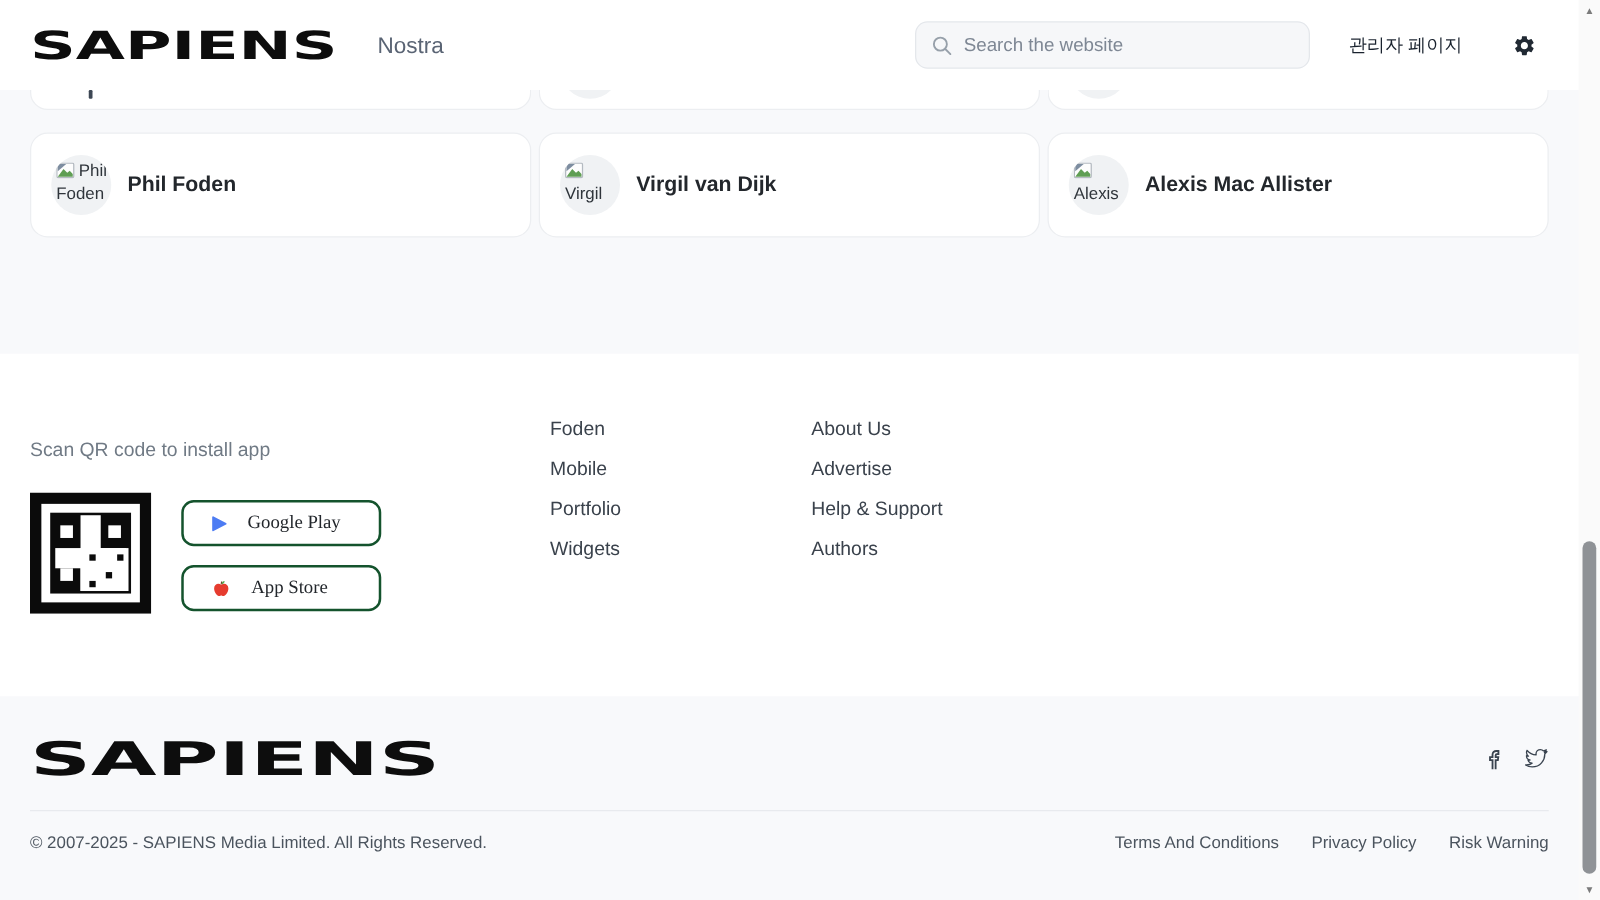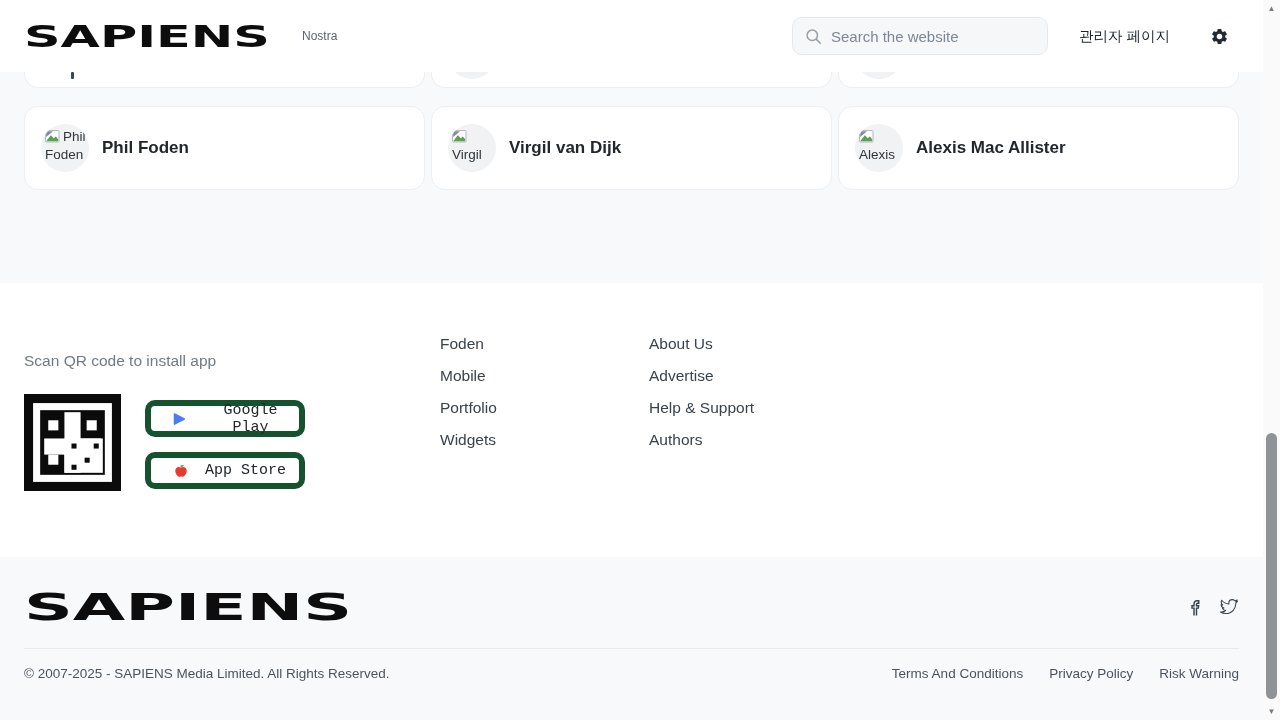--- a/index.html
+++ b/index.html
@@ -3,22 +3,22 @@
 <meta charset="utf-8">
 <style>
   * { margin:0; padding:0; box-sizing:border-box; }
   html,body { width:1280px; height:720px; overflow:hidden; font-family:"Liberation Sans", sans-serif; }
   .page { position:relative; width:1280px; height:720px; background:#f8f9fb; }
 
   
   .navbar { position:absolute; top:0; left:0; width:1263px; height:72px; background:#fff;
             display:flex; align-items:center; padding-left:24px; }
   .logo-svg text { font-family:"DejaVu Sans", sans-serif; font-weight:bold; fill:#0d0d0d; }
-  .nostra { margin-left:28px; font-size:12px; color:#5a6474; }
-  .searchbox { margin-left:auto; width:256px; height:38px; background:#f6f7f9; border:1px solid #e4e7eb;
+  .nostra { margin-left:28px; font-size:18px; color:#5a6474; }
+  .searchbox { margin-left:auto; width:316px; height:38px; background:#f6f7f9; border:1px solid #e4e7eb;
                border-radius:10px; display:flex; align-items:center; padding:0 12px; gap:9px; }
   .searchbox input { flex:1; border:none; background:transparent; outline:none; font-size:15px; color:#3a424c;
                      font-family:"Liberation Sans", sans-serif; }
   .searchbox input::placeholder { color:#7e8794; }
   .admin-link { margin-left:31px; font-size:14.5px; font-weight:500; color:#19222e; cursor:pointer; white-space:nowrap; }
   .gear-btn { margin-left:40px; margin-right:33px; width:20px; height:20px; cursor:pointer; display:flex; align-items:center; }
 
   
   .content { position:absolute; top:72px; left:0; width:1263px; padding:0 24px; }
   .partial-row, .cards-row { display:flex; gap:6px; }
@@ -35,23 +35,23 @@
   .card-title { font-size:17px; font-weight:600; color:#23272c; }
 
   
   .footer-white { position:absolute; top:283px; left:0; width:1263px; height:274px; background:#fff;
                   padding:0 24px; display:grid; grid-template-columns:416px 209px 1fr; }
   .install-col { padding-top:53px; }
   .install-heading { font-size:20px; font-weight:700; color:#1c2127; }
   .install-sub { margin-top:16px; font-size:15.5px; color:#707a85; }
   .install-row { margin-top:24px; display:flex; }
   .store-buttons { margin-left:24px; margin-top:6px; display:flex; flex-direction:column; gap:15px; }
-  .store-btn { width:160px; height:37px; background:#fff; border:6px solid #14532d; border-radius:10px;
+  .store-btn { width:160px; height:37px; background:#fff; border:2px solid #14532d; border-radius:10px;
                display:flex; align-items:center; padding-left:22px; gap:16px; font-size:15px; font-weight:500;
-               color:#23272c; cursor:pointer; font-family:Liberation Mono, monospace; }
+               color:#23272c; cursor:pointer; font-family:Liberation Serif, serif; }
   .links-col { padding-top:53px; list-style:none; }
   .links-col li { margin-bottom:16px; font-size:15.5px; line-height:16px; color:#3a424c; cursor:pointer; }
 
   
   .footer-bottom { position:absolute; top:557px; left:0; width:1263px; height:163px; padding:0 24px; }
   .logo-row { padding-top:30px; display:flex; align-items:center; justify-content:space-between; }
   .social { display:flex; gap:18px; align-items:center; }
   .social span { cursor:pointer; display:flex; }
   .divider { margin-top:21px; border-top:1px solid #e8eaee; }
   .bottom-row { margin-top:17px; display:flex; justify-content:space-between; font-size:13.5px; color:#4b545e; }

